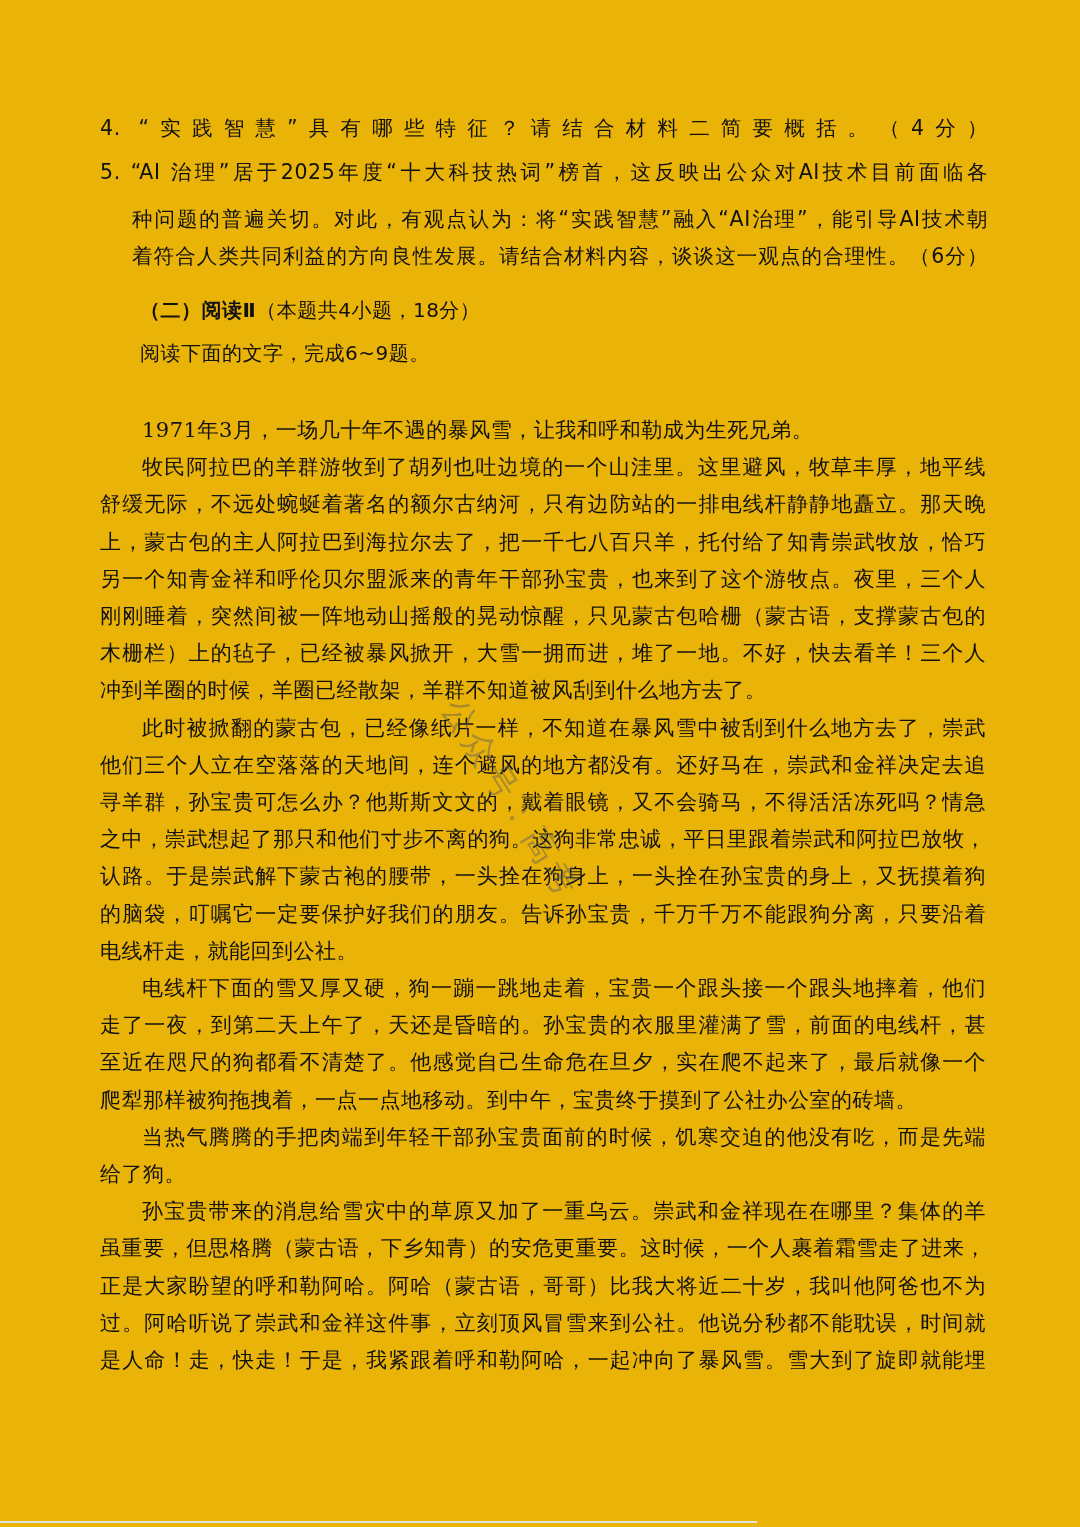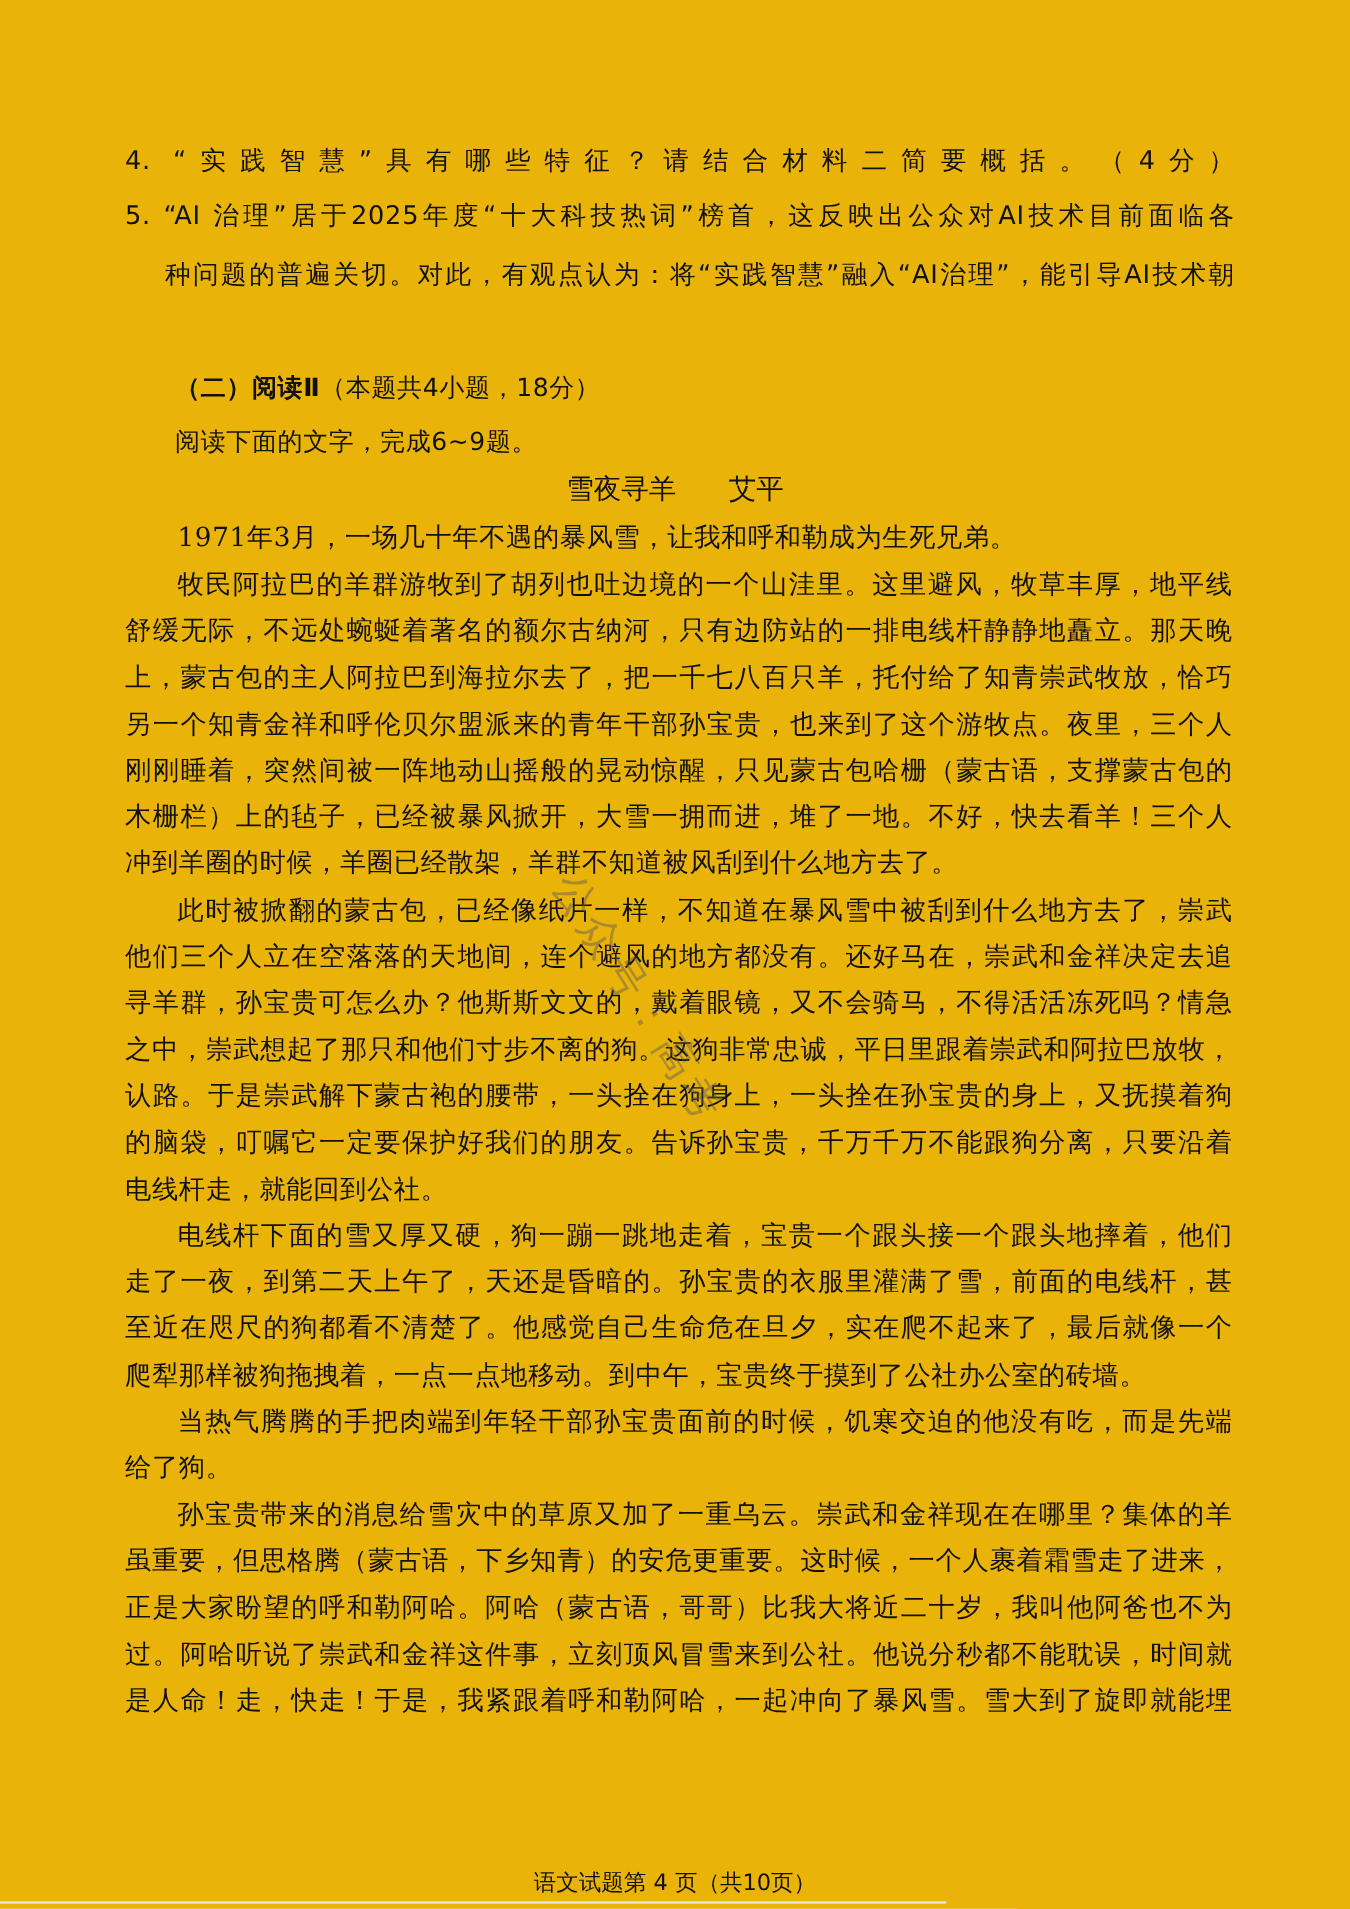--- a/index.html
+++ b/index.html
@@ -22,27 +22,27 @@
                white-space: nowrap; letter-spacing: 4px; pointer-events: none; }
 </style>
 </head>
 <body>
 
 <div class="page">
 
   <div class="line q just" style="top:114px">4. “实践智慧”具有哪些特征？请结合材料二简要概括。（4分）</div>
   <div class="line q just" style="top:158px">5. “AI 治理”居于2025年度“十大科技热词”榜首，这反映出公众对AI技术目前面临各</div>
   <div class="line q just" style="top:205px; left:132px; width:856px">种问题的普遍关切。对此，有观点认为：将“实践智慧”融入“AI治理”，能引导AI技术朝</div>
+  <div class="line q just" style="top:242px; left:132px; width:856px">着符合人类共同利益的方向良性发展。请结合材料内容，谈谈这一观点的合理性。（6分）</div>
 
   <div class="line sec" style="top:296px">
     <span style="font-weight:bold">（二）阅读Ⅱ</span><span>（本题共4小题，18分）</span>
   </div>
   <div class="line intro" style="top:339px">阅读下面的文字，完成6~9题。</div>
 
-  <div class="title"><span>雪夜寻羊</span>      <span>艾平</span></div>
 
   <div id="article-body">
       <div class="line" style="top: 416px; left: 142px; width: 844px;">1971年3月，一场几十年不遇的暴风雪，让我和呼和勒成为生死兄弟。</div>
       <div class="line just" style="top: 453.2px; left: 142px; width: 844px;">牧民阿拉巴的羊群游牧到了胡列也吐边境的一个山洼里。这里避风，牧草丰厚，地平线</div>
       <div class="line just" style="top: 490.4px; left: 100px; width: 886px;">舒缓无际，不远处蜿蜒着著名的额尔古纳河，只有边防站的一排电线杆静静地矗立。那天晚</div>
       <div class="line just" style="top: 527.6px; left: 100px; width: 886px;">上，蒙古包的主人阿拉巴到海拉尔去了，把一千七八百只羊，托付给了知青崇武牧放，恰巧</div>
       <div class="line just" style="top: 564.8px; left: 100px; width: 886px;">另一个知青金祥和呼伦贝尔盟派来的青年干部孙宝贵，也来到了这个游牧点。夜里，三个人</div>
       <div class="line just" style="top: 602px; left: 100px; width: 886px;">刚刚睡着，突然间被一阵地动山摇般的晃动惊醒，只见蒙古包哈栅（蒙古语，支撑蒙古包的</div>
       <div class="line just" style="top: 639.2px; left: 100px; width: 886px;">木栅栏）上的毡子，已经被暴风掀开，大雪一拥而进，堆了一地。不好，快去看羊！三个人</div>
       <div class="line" style="top: 676.4px; left: 100px; width: 886px;">冲到羊圈的时候，羊圈已经散架，羊群不知道被风刮到什么地方去了。</div>
@@ -59,17 +59,16 @@
       <div class="line" style="top: 1085.6px; left: 100px; width: 886px;">爬犁那样被狗拖拽着，一点一点地移动。到中午，宝贵终于摸到了公社办公室的砖墙。</div>
       <div class="line just" style="top: 1122.8px; left: 142px; width: 844px;">当热气腾腾的手把肉端到年轻干部孙宝贵面前的时候，饥寒交迫的他没有吃，而是先端</div>
       <div class="line" style="top: 1160px; left: 100px; width: 886px;">给了狗。</div>
       <div class="line just" style="top: 1197.2px; left: 142px; width: 844px;">孙宝贵带来的消息给雪灾中的草原又加了一重乌云。崇武和金祥现在在哪里？集体的羊</div>
       <div class="line just" style="top: 1234.4px; left: 100px; width: 886px;">虽重要，但思格腾（蒙古语，下乡知青）的安危更重要。这时候，一个人裹着霜雪走了进来，</div>
       <div class="line just" style="top: 1271.6px; left: 100px; width: 886px;">正是大家盼望的呼和勒阿哈。阿哈（蒙古语，哥哥）比我大将近二十岁，我叫他阿爸也不为</div>
       <div class="line just" style="top: 1308.8px; left: 100px; width: 886px;">过。阿哈听说了崇武和金祥这件事，立刻顶风冒雪来到公社。他说分秒都不能耽误，时间就</div>
       <div class="line just" style="top: 1346px; left: 100px; width: 886px;">是人命！走，快走！于是，我紧跟着呼和勒阿哈，一起冲向了暴风雪。雪大到了旋即就能埋</div>
     </div>
 
-  <div class="footer">语文试题第 4 页（共10页）</div>
   <div class="bottom-rule"></div>
 
   <div class="watermark">公众号：高考</div>
 </div>
 
 </body></html>

